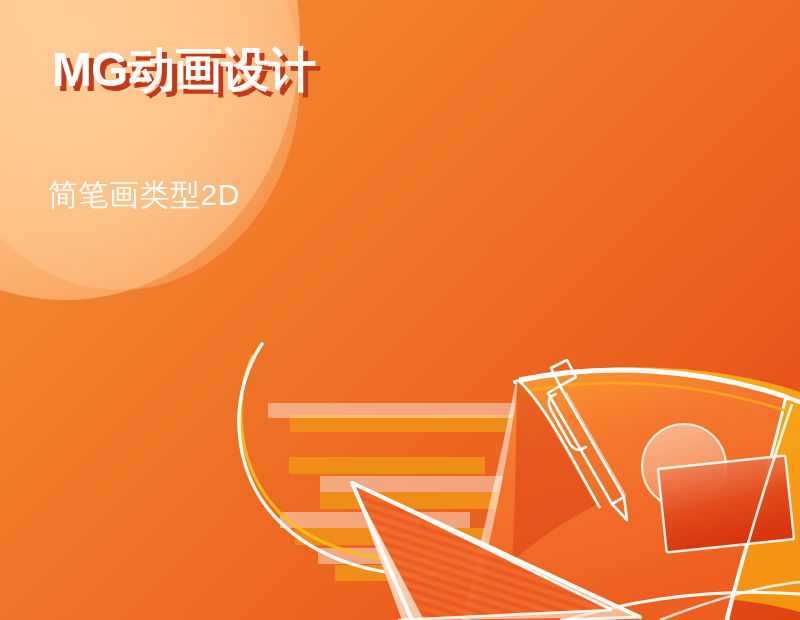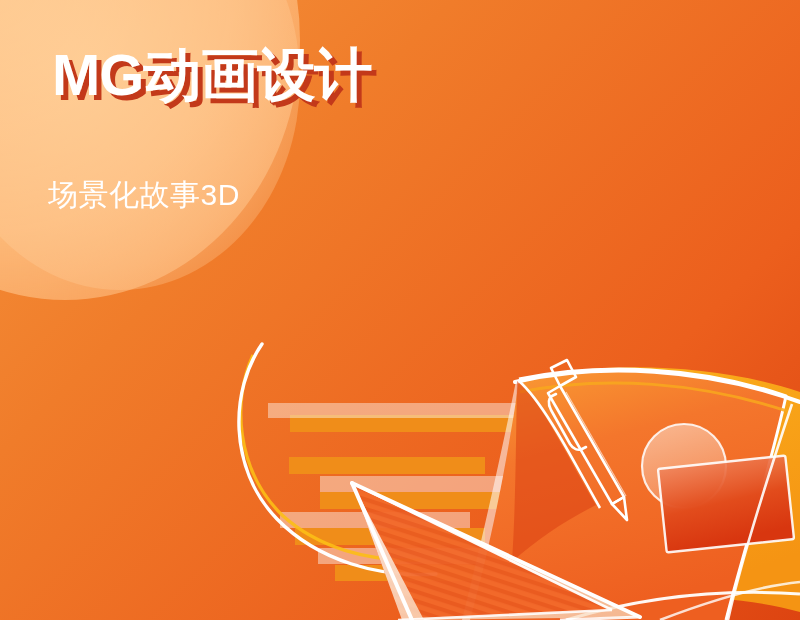--- a/index.html
+++ b/index.html
@@ -35,21 +35,21 @@
     height: 420px;
     border-radius: 50%;
     background: radial-gradient(ellipse at 40% 45%, rgba(255,208,154,0.75) 0%, rgba(255,200,145,0.45) 65%, rgba(255,200,145,0) 100%);
   }
 
   
   .headline {
     position: absolute;
     left: 52px;
     top: 44px;
-    font-size: 58px;
+    font-size: 48px;
     font-weight: bold;
     line-height: 1.08;
     color: #ffffff;
     letter-spacing: -1px;
     text-shadow: 5px 5px 0 #c3391a;
     white-space: nowrap;
   }
 
   
   .bullets {
@@ -191,16 +191,16 @@
 
         <path d="M792,404 C770,470 742,556 728,620" fill="none" stroke="#ffffff" stroke-width="2.6" opacity="0.9"></path>
 
       </g>
     </svg>
   </div>
 
   <div class="headline">MG动画设计</div>
 
   <div class="bullets">
-    <div class="bullet">场景化故事3D</div>
+    <div class="bullet">简笔画类型2D</div>
   </div>
 
 </div>
 
 </body></html>

